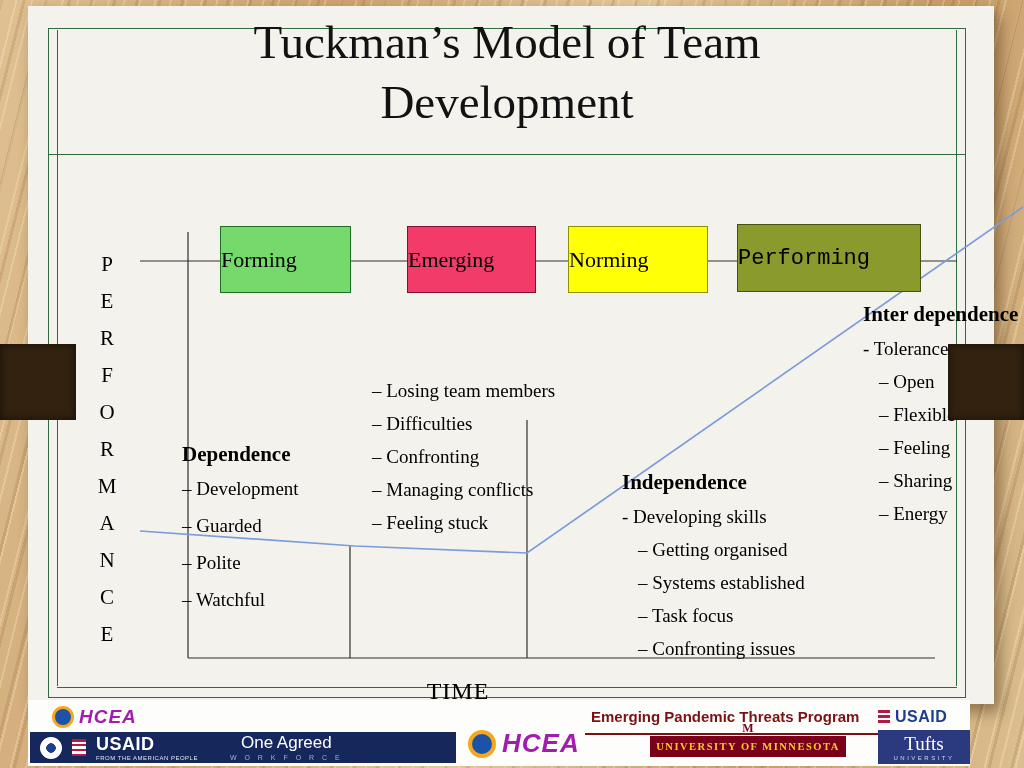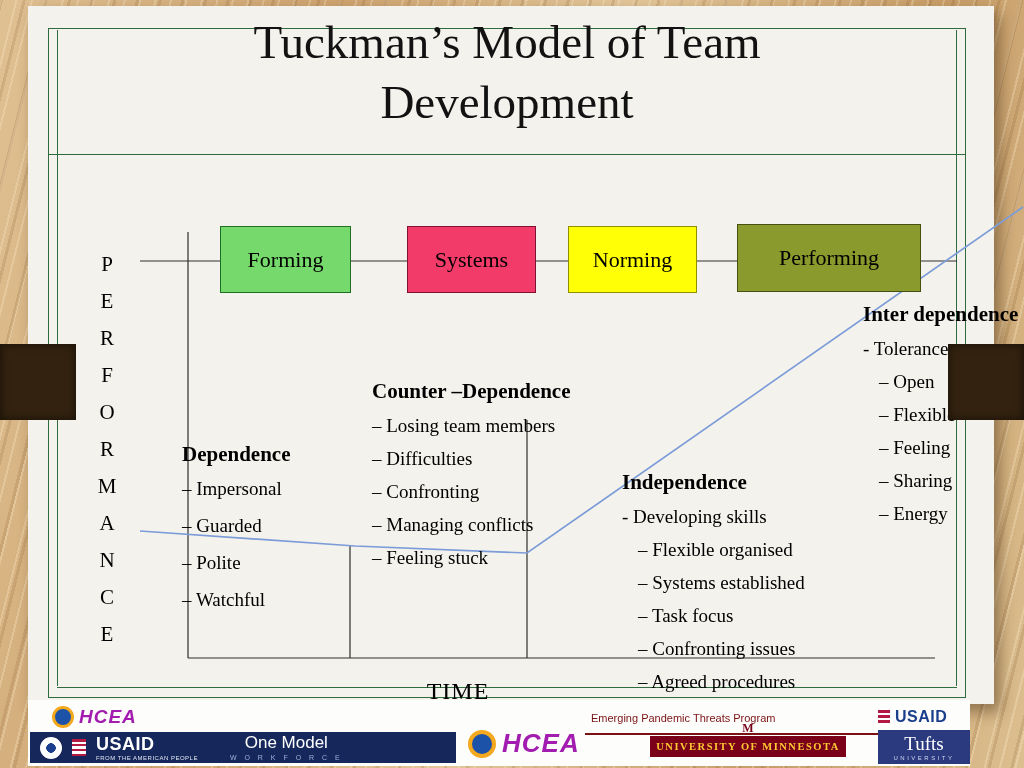--- a/index.html
+++ b/index.html
@@ -26,26 +26,26 @@
   #perf-label{position:absolute;left:94px;top:252px;z-index:10;
               writing-mode:vertical-rl;text-orientation:upright;
               letter-spacing:13px;font-size:21px;color:#000;}
   #time-label{position:absolute;left:188px;top:678px;width:540px;text-align:center;
               font-size:24px;letter-spacing:1px;color:#000;z-index:10;}
 
   #lines{position:absolute;left:0;top:0;z-index:5;pointer-events:none;}
   .axisline{stroke:#2e2e2e;stroke-width:1.2;}
   .curve{stroke:#7b9cd9;stroke-width:1.7;fill:none;}
 
-  .stage{position:absolute;display:flex;align-items:center;justify-content:center;
+  .stage{position:absolute;display:flex;align-items:center;
          font-size:22px;color:#000;box-sizing:border-box;z-index:10;}
   #stage-0{left:220px;top:226px;width:131px;height:67px;border:1.5px solid #1e6e24;}
   #stage-1{left:407px;top:226px;width:129px;height:67px;border:1.5px solid #801034;}
-  #stage-2{left:568px;top:226px;width:129px;height:67px;border:1.5px solid #8f8f00;}
-  #stage-3{left:737px;top:224px;width:184px;height:68px;border:1.5px solid #45520f;}
+  #stage-2{left:568px;top:226px;width:140px;height:67px;border:1.5px solid #8f8f00;}
+  #stage-3{left:737px;top:224px;width:184px;height:68px;border:1.5px solid #45520f;font-family:Liberation Mono, monospace;}
 
   .group{position:absolute;color:#000;z-index:10;}
   .g-head{font-size:21px;font-weight:bold;line-height:24px;margin-bottom:11px;}
   .g-lead{font-size:19px;line-height:24px;margin-bottom:9px;}
   .g-item{font-size:19px;line-height:24px;margin-bottom:9px;}
   #g-dependence{left:182px;top:442px;width:185px;}
   #g-dependence .g-item{margin-bottom:13px;}
   #g-counter{left:372px;top:379px;width:250px;}
   #g-independence{left:622px;top:470px;width:240px;}
   #g-inter{left:863px;top:302px;width:180px;}
@@ -69,21 +69,21 @@
               background:radial-gradient(circle at 50% 50%, #1b3e8f 0 30%, #fff 31% 72%, #b31942 73% 100%);}
   .usaid-flag{width:14px;height:17px;flex:0 0 auto;
               background:repeating-linear-gradient(180deg,#b31942 0 2.5px,#fff 2.5px 5px);}
   .usaid-col{display:flex;flex-direction:column;line-height:1;}
   .usaid-brand{font-weight:bold;font-size:18px;color:#fff;letter-spacing:.5px;}
   .usaid-tag{font-size:6px;color:#dfe5f2;letter-spacing:.5px;margin-top:2px;}
   .ohw-col{display:flex;flex-direction:column;align-items:center;margin-left:22px;line-height:1;}
   .ohw-name{font-size:17px;color:#fff;}
   .ohw-sub{font-size:7px;color:#9fb0d8;letter-spacing:3px;margin-top:3px;}
   #ept{left:557px;top:8px;width:358px;border-bottom:2.5px solid #7a1214;padding:0 0 7px 6px;box-sizing:border-box;}
-  .ept-text{font-weight:normal;font-size:11px;color:#7a1214;}
+  .ept-text{font-weight:bold;font-size:15px;color:#7a1214;}
   #usaid-right{left:850px;top:8px;display:flex;align-items:center;gap:5px;}
   .usaid-flag.small{width:12px;height:14px;}
   .usaid-right-text{font-weight:bold;font-size:16px;color:#1a3e8c;letter-spacing:.5px;}
   #ohcea-bottom{left:440px;top:28px;display:flex;align-items:center;gap:6px;}
   .ohcea-circle.big{width:28px;height:28px;border-width:4px;}
   .ohcea-text.big{font-size:26px;}
   #umn{left:622px;top:22px;width:196px;display:flex;flex-direction:column;align-items:center;}
   .umn-m{font-family:"Liberation Serif", serif;font-weight:bold;font-size:12px;color:#7a0019;line-height:1;}
   .umn-bar{margin-top:2px;width:100%;background:#7a0019;color:#ffcc33;text-align:center;
            font-family:"Liberation Serif", serif;font-size:10.5px;font-weight:bold;
@@ -115,54 +115,52 @@
   <polyline class="curve" points="140,531 355,546 527,553 1023,207"></polyline>
 </svg>
 
 <div id="perf-label">PERFORMANCE</div>
 <div id="time-label">TIME</div>
 
 <div class="stage" id="stage-0" style="background-color: rgb(118, 217, 107);">
   <span>Forming</span>
 </div>
 <div class="stage" id="stage-1" style="background-color: rgb(242, 59, 105);">
-  <span>Systems</span>
+  <span>Emerging</span>
 </div>
 <div class="stage" id="stage-2" style="background-color: rgb(255, 255, 5);">
   <span>Norming</span>
 </div>
 <div class="stage" id="stage-3" style="background-color: rgb(138, 154, 45);">
   <span>Performing</span>
 </div>
 
 <div class="group" id="g-dependence">
   <div class="g-head">Dependence</div>
-  <div class="g-item">– Impersonal</div>
+  <div class="g-item">– Development</div>
   <div class="g-item">– Guarded</div>
   <div class="g-item">– Polite</div>
   <div class="g-item">– Watchful</div>
 </div>
 
 <div class="group" id="g-counter">
-  <div class="g-head">Counter –Dependence</div>
   <div class="g-item">– Losing team members</div>
   <div class="g-item">– Difficulties</div>
   <div class="g-item">– Confronting</div>
   <div class="g-item">– Managing conflicts</div>
   <div class="g-item">– Feeling stuck</div>
 </div>
 
 <div class="group indent" id="g-independence">
   <div class="g-head">Independence</div>
   <div class="g-lead">- Developing skills</div>
-  <div class="g-item">– Flexible organised</div>
+  <div class="g-item">– Getting organised</div>
   <div class="g-item">– Systems established</div>
   <div class="g-item">– Task focus</div>
   <div class="g-item">– Confronting issues</div>
-  <div class="g-item">– Agreed procedures</div>
 </div>
 
 <div class="group indent" id="g-inter">
   <div class="g-head">Inter dependence</div>
   <div class="g-lead">- Tolerance</div>
   <div class="g-item">– Open</div>
   <div class="g-item">– Flexible</div>
   <div class="g-item">– Feeling</div>
   <div class="g-item">– Sharing</div>
   <div class="g-item">– Energy</div>
@@ -178,21 +176,21 @@
   </div>
 
   <div id="navy-bar">
     <span class="usaid-seal"></span>
     <span class="usaid-flag"></span>
     <span class="usaid-col">
       <span class="usaid-brand">USAID</span>
       <span class="usaid-tag">FROM THE AMERICAN PEOPLE</span>
     </span>
     <span class="ohw-col">
-      <span class="ohw-name">One Model</span>
+      <span class="ohw-name">One Agreed</span>
       <span class="ohw-sub">W O R K F O R C E</span>
     </span>
   </div>
 
   <div id="ept">
     <span class="ept-text">Emerging Pandemic Threats Program</span>
   </div>
 
   <div id="usaid-right">
     <span class="usaid-flag small"></span>

